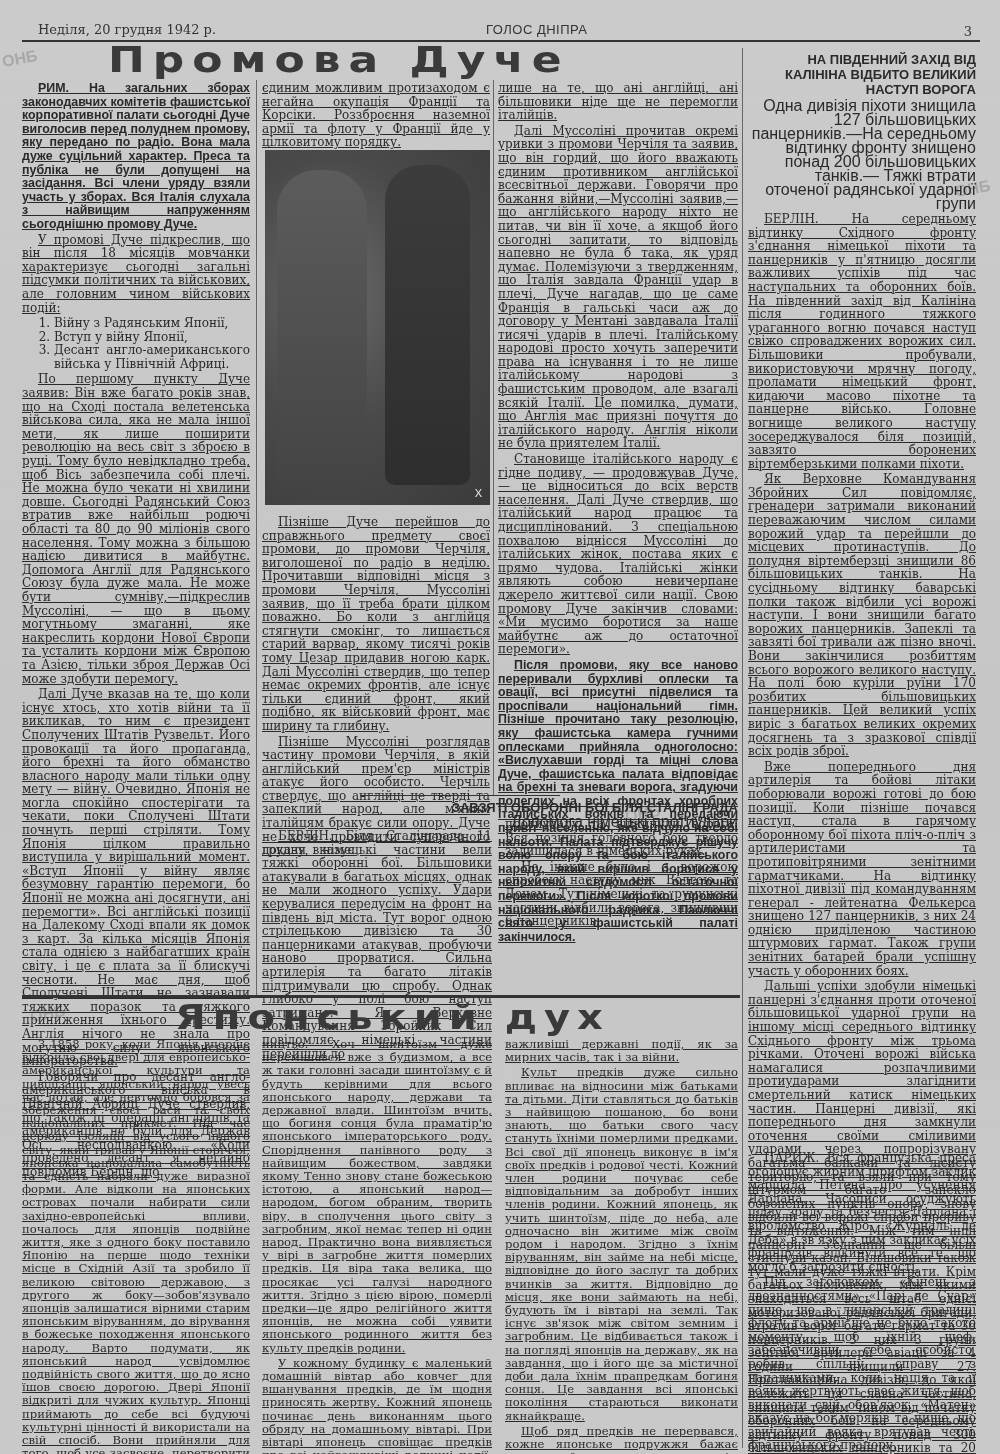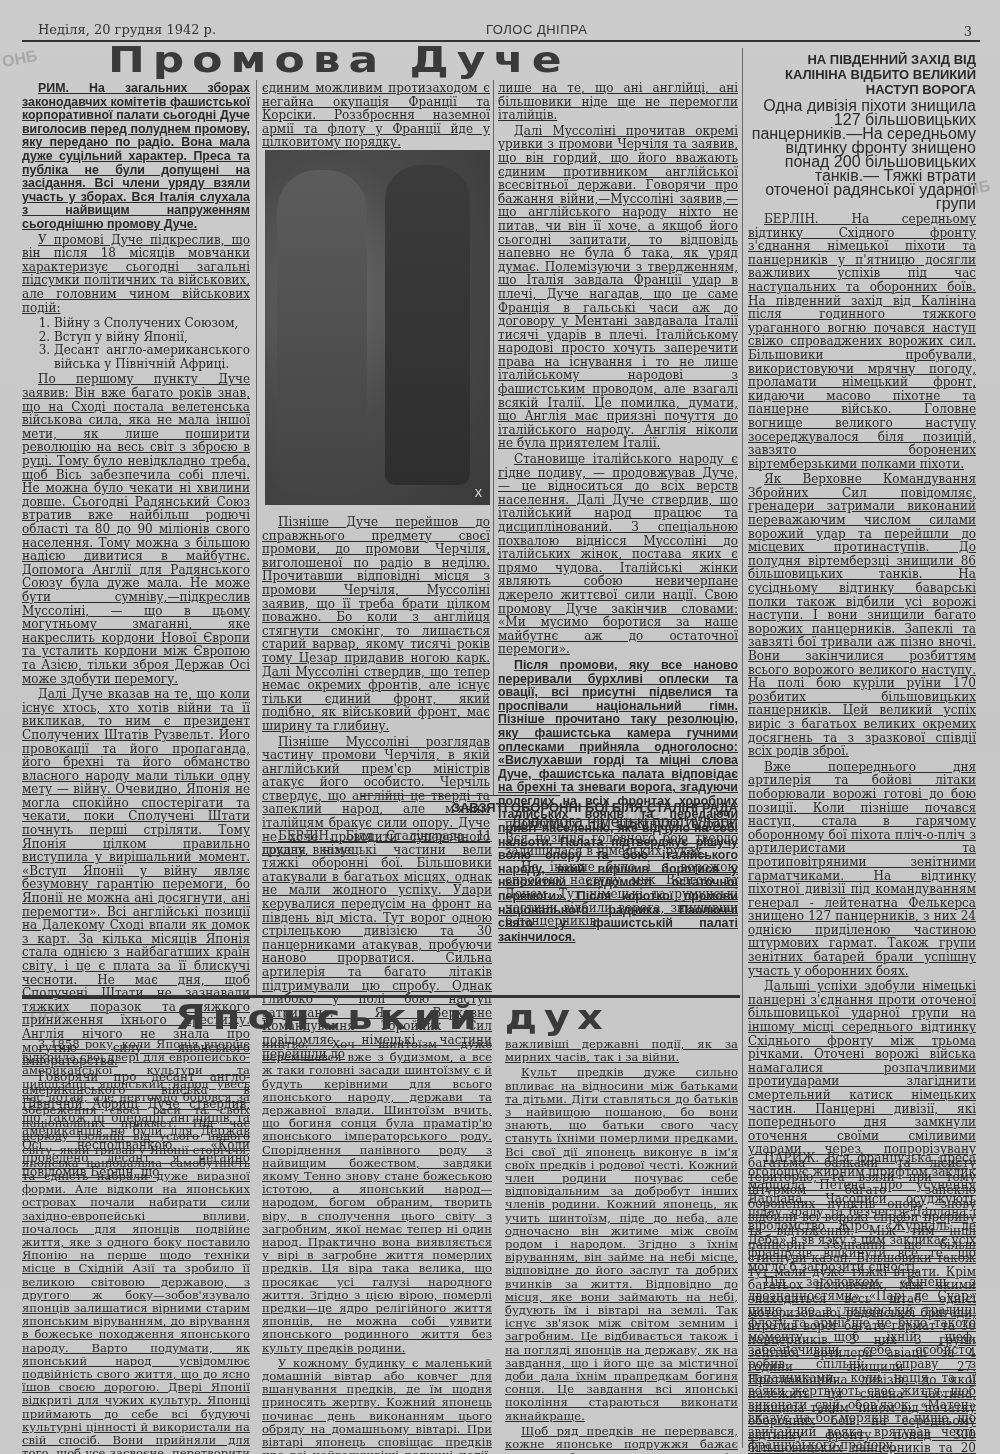--- a/index.html
+++ b/index.html
@@ -57,21 +57,21 @@
   <div class="stamp" style="left:625px;top:805px;">ОНБ</div>
   <div class="stamp" style="left:30px;top:1005px;">ОНБ</div>
   <div class="stamp" style="left:930px;top:1160px;">ОНБ</div>
 
   <div class="headline-big h-duce">Промова Дуче</div>
 
   <div class="col" style="left:22px;top:82px;width:228px;">
     <p class="bold">РИМ. На загальних зборах законодавчих комітетів фашистської корпоративної палати сьогодні Дуче виголосив перед полуднем промову, яку передано по радіо. Вона мала дуже суцільний характер. Преса та публіка не були допущені на засідання. Всі члени уряду взяли участь у зборах. Вся Італія слухала з найвищим напруженням сьогоднішню промову Дуче.</p>
     <p>У промові Дуче підкреслив, що він після 18 місяців мовчанки характеризує сьогодні загальні підсумки політичних та військових, але головним чином військових подій:</p>
     <ol>
-      <li>Війну з Сполучених Союзом,</li>
+      <li>Війну з Радянським Японії,</li>
       <li>Вступ у війну Японії,</li>
       <li>Десант англо-американського війська у Північній Африці.</li>
     </ol>
     <p>По першому пункту Дуче заявив: Він вже багато років знав, що на Сході постала велетенська військова сила, яка не мала іншої мети, як лише поширити революцію на весь світ з зброєю в руці. Тому було невідкладно треба, щоб Вісь забезпечила собі плечі. Не можна було чекати ні хвилини довше. Сьогодні Радянський Союз втратив вже найбільш родючі області та 80 до 90 міліонів свого населення. Тому можна з більшою надією дивитися в майбутнє. Допомога Англії для Радянського Союзу була дуже мала. Не може бути сумніву,—підкреслив Муссоліні, — що в цьому могутньому змаганні, яке накреслить кордони Нової Європи та усталить кордони між Європою та Азією, тільки зброя Держав Осі може здобути перемогу.</p>
     <p>Далі Дуче вказав на те, що коли існує хтось, хто хотів війни та її викликав, то ним є президент Сполучених Штатів Рузвельт. Його провокації та його пропаганда, його брехні та його обманство власного народу мали тільки одну мету — війну. Очевидно, Японія не могла спокійно спостерігати та чекати, поки Сполучені Штати почнуть перші стріляти. Тому Японія цілком правильно виступила у вирішальний момент. «Вступ Японії у війну являє безумовну гарантію перемоги, бо Японії не можна ані досягнути, ані перемогти». Всі англійські позиції на Далекому Сході впали як домок з карт. За кілька місяців Японія стала однією з найбагатших країн світу, і це є плата за її блискучі чесноти. Не має дня, щоб Сполучені Штати не зазнавали тяжких поразок та тяжкого приниження їхнього престижу. Англія нічого не знала про могутню силу японського імператорства.</p>
     <p>Говорячи про десант англо-американського війська в Північній Африці Дуче ствердив, що також ці операції англійців та американців не були для Держав Осі несподіванкою. «Коли проведено десант, я негайно повідомив Берлін, що</p>
   </div>
 
   <div class="vrule" style="left:256px;top:80px;height:915px;"></div>
 

